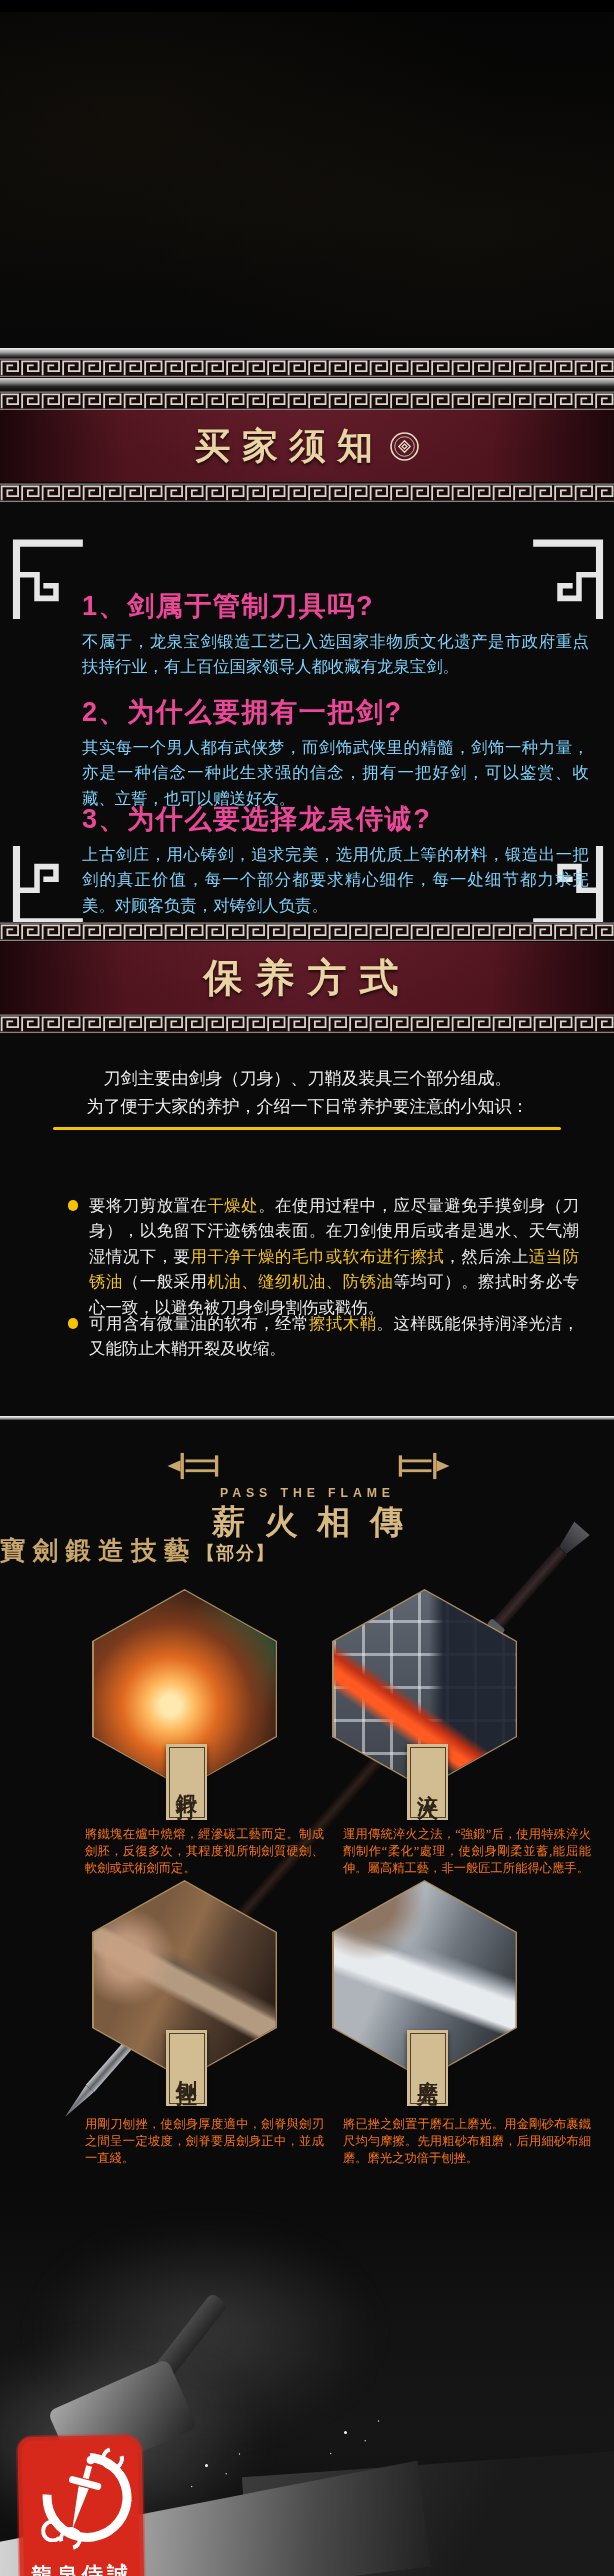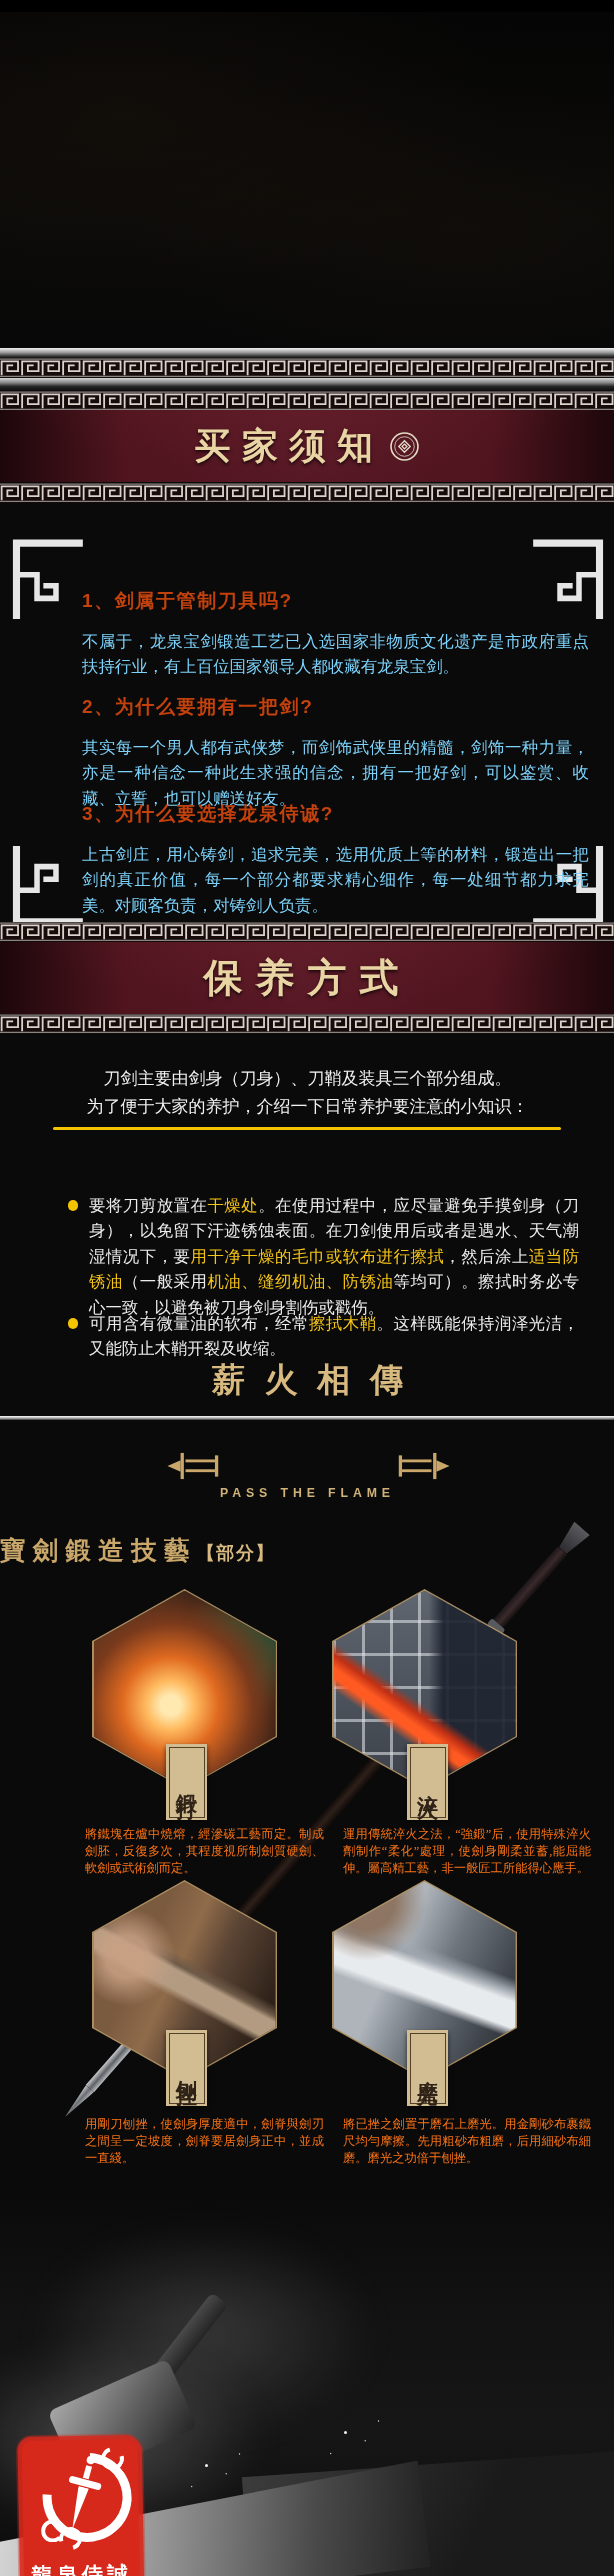--- a/index.html
+++ b/index.html
@@ -25,21 +25,21 @@
       radial-gradient(ellipse at 50% -40%, rgba(140,50,60,.25), transparent 70%),
       linear-gradient(90deg,#1d070b,#4f141e 20%,#571825 50%,#4f141e 80%,#1d070b);}
   .banner-title{color:#e8d5a3;font-family:"Liberation Serif",serif;font-weight:bold;
     text-shadow:0 1.6px 3.3px rgba(0,0,0,.7);}
   #banner1-title{font-size:36px;letter-spacing:11.5px;}
   #banner2-title{font-size:39px;letter-spacing:13px;}
   .badge{display:inline-block;width:31px;height:31px;margin-left:4.9px;vertical-align:-4.9px;}
 
   
   .corner{width:79px;height:92px;}
-  .q-head{left:82px;width:508px;color:#c2410c;font-size:19px;font-weight:bold;letter-spacing:1.6px;}
+  .q-head{left:82px;width:508px;color:#ec4899;font-size:27px;font-weight:bold;letter-spacing:1.6px;}
   .q-body{left:82px;width:507px;color:#7dd3fc;font-size:16.4px;line-height:25.4px;text-align:justify;}
 
   
   .center-text{left:45px;width:525px;text-align:center;color:#f2f2f2;font-size:17px;line-height:28px;}
   #yellow-hr{left:53px;width:508px;height:3.3px;background:#f5c400;border-radius:1.6px;}
   .bullet{left:71px;width:508px;color:#ededed;font-size:16.4px;line-height:25.4px;text-align:justify;}
   .bullet .dot{position:absolute;left:-3.3px;top:7.4px;width:10.7px;height:10.7px;border-radius:50%;background:#f5c400;}
   .bullet .txt{display:block;padding-left:18px;}
   .hl{color:#f5c418;}
 
@@ -386,21 +386,21 @@
   <div class="abs" id="divider2" style="top:1404px"></div>
   <div class="abs orn" style="left:164px;top:1436px">
     <svg width="61" height="36" viewBox="0 0 74 44">
       <polygon points="4,22 20,15 20,29" fill="#c9a76b"></polygon>
       <rect x="20" y="6" width="4" height="32" fill="#c9a76b"></rect>
       <rect x="26" y="14" width="36" height="3.5" fill="#c9a76b"></rect>
       <rect x="26" y="26" width="36" height="3.5" fill="#c9a76b"></rect>
       <rect x="62" y="9" width="4" height="26" fill="#c9a76b"></rect>
     </svg>
   </div>
-  <div class="abs" id="heritage-title" style="top:1346px">薪火相傳</div>
+  <div class="abs" id="heritage-title" style="top:1488px">薪火相傳</div>
   <div class="abs orn flip" style="left:392px;top:1436px">
     <svg width="61" height="36" viewBox="0 0 74 44">
       <polygon points="4,22 20,15 20,29" fill="#c9a76b"></polygon>
       <rect x="20" y="6" width="4" height="32" fill="#c9a76b"></rect>
       <rect x="26" y="14" width="36" height="3.5" fill="#c9a76b"></rect>
       <rect x="26" y="26" width="36" height="3.5" fill="#c9a76b"></rect>
       <rect x="62" y="9" width="4" height="26" fill="#c9a76b"></rect>
     </svg>
   </div>
   <div class="abs" id="heritage-sub" style="top:1474px">PASS THE FLAME</div>

